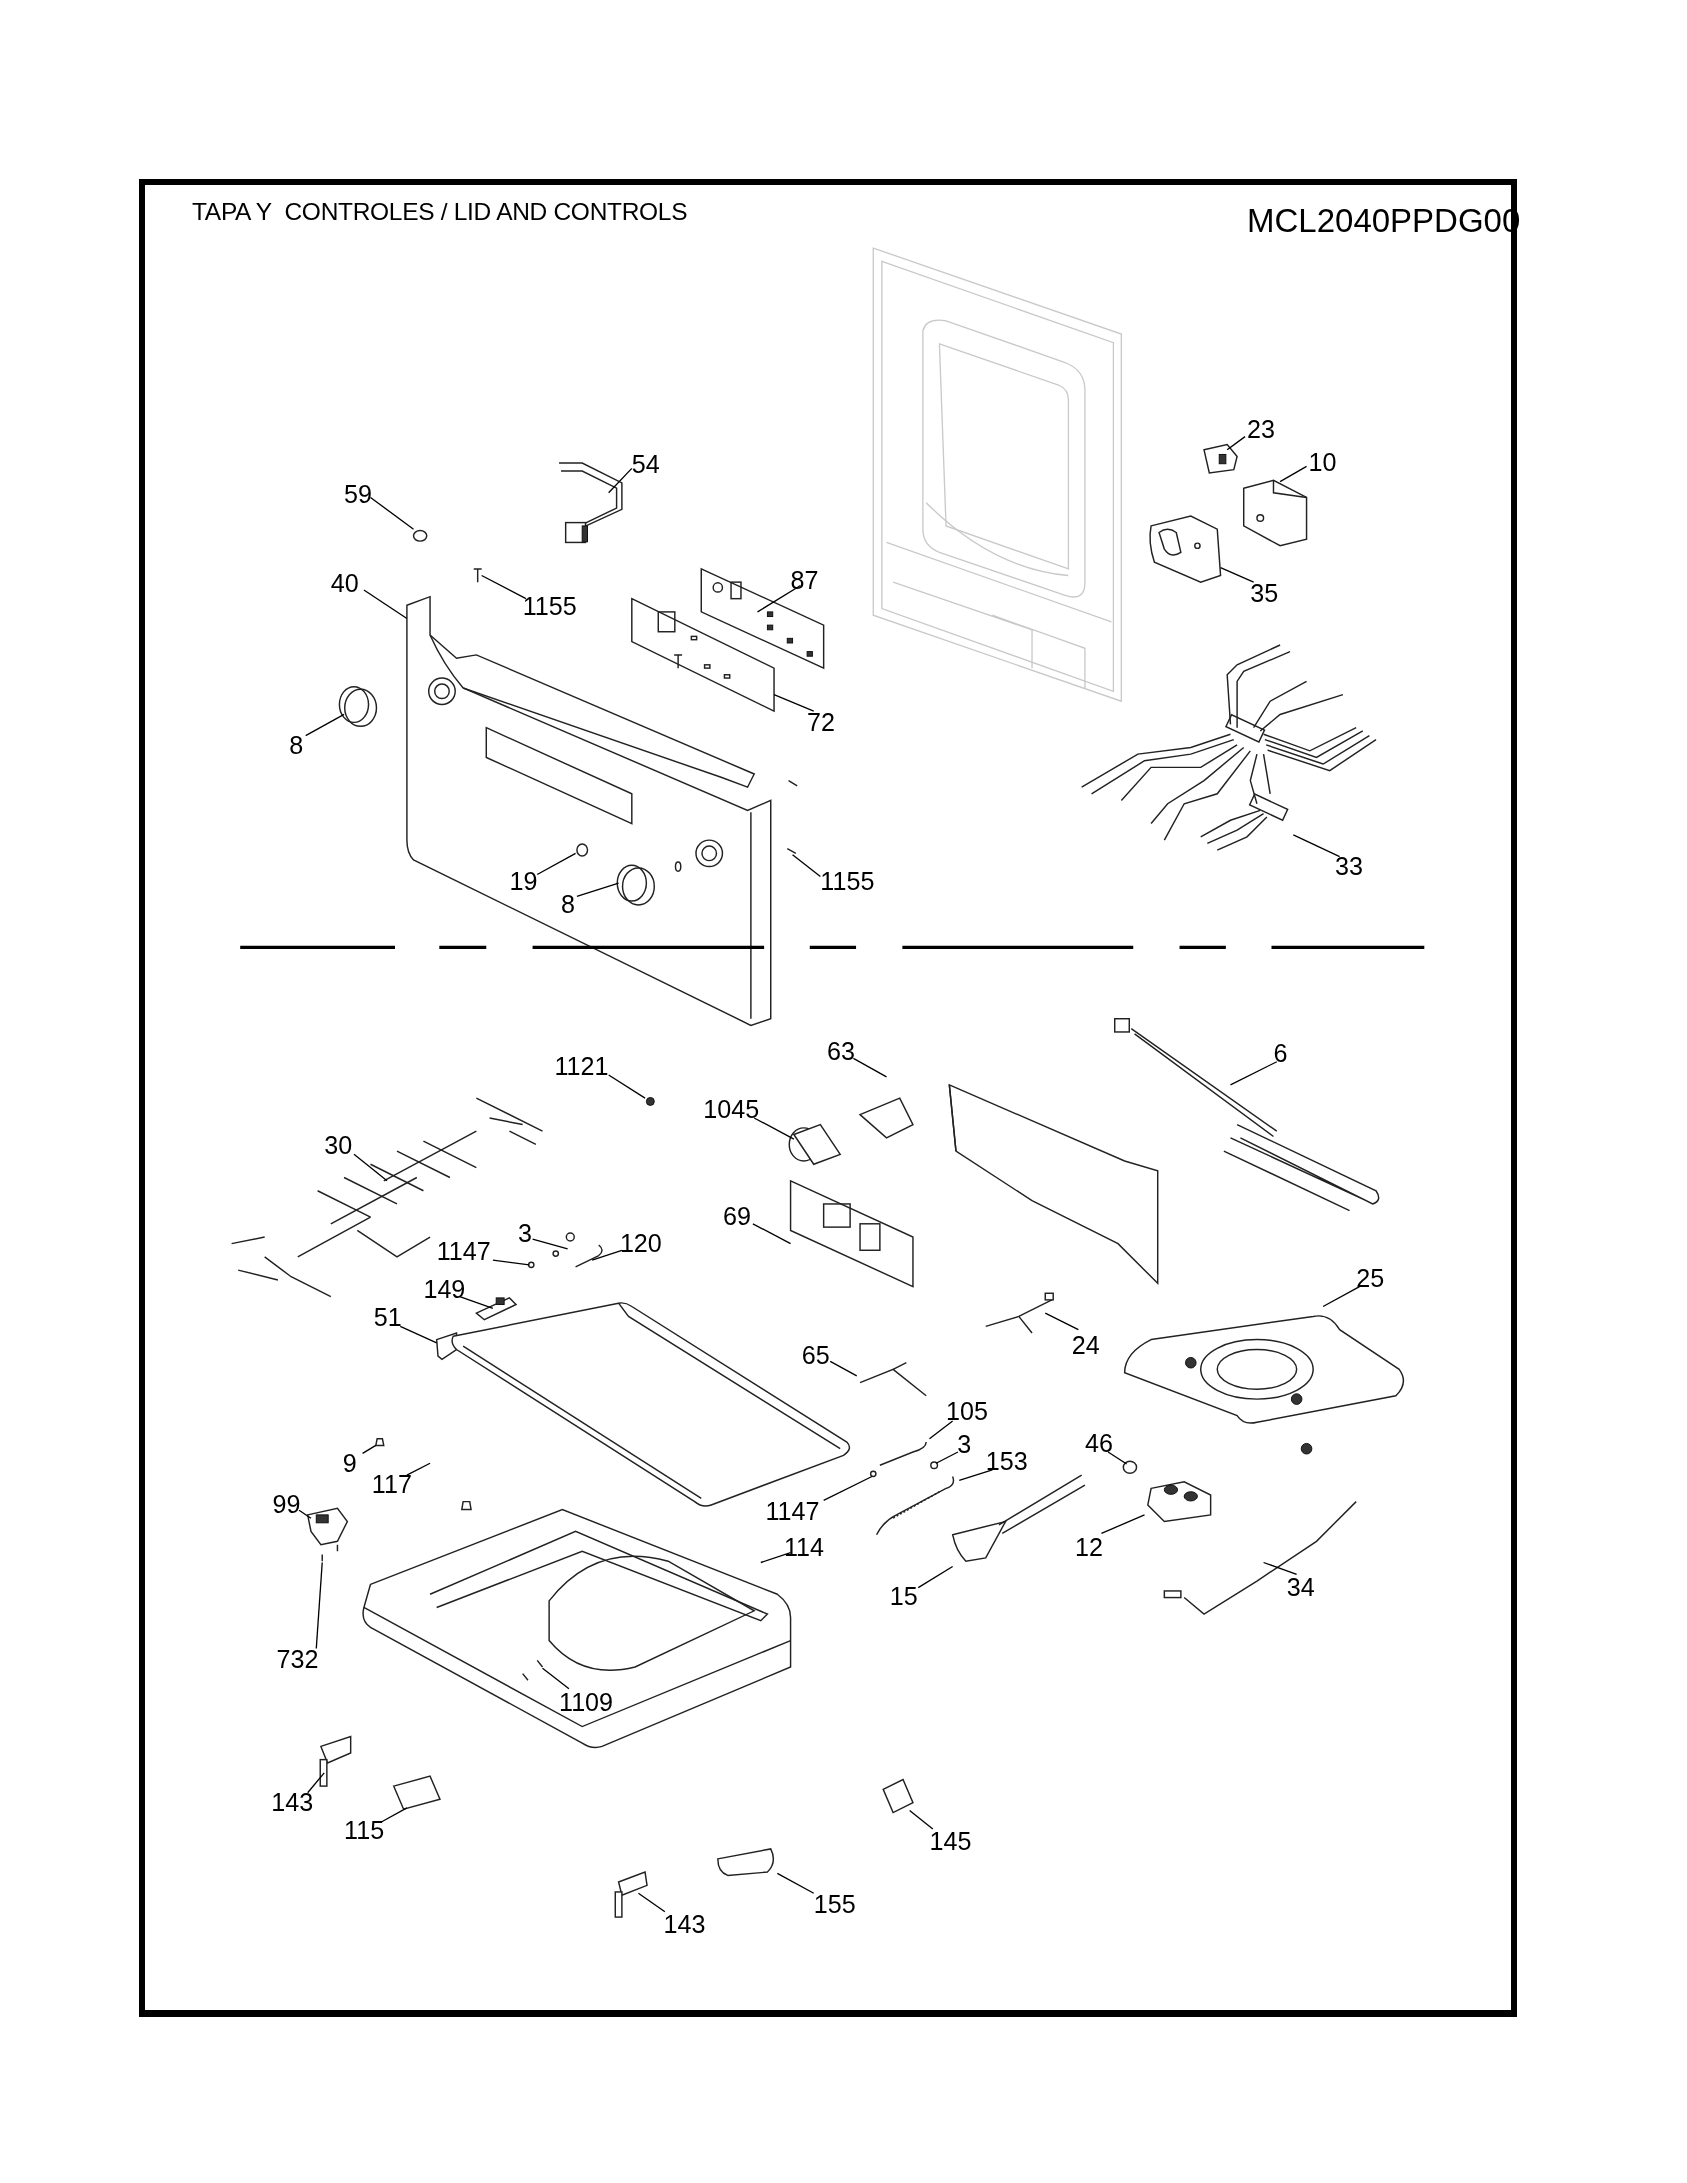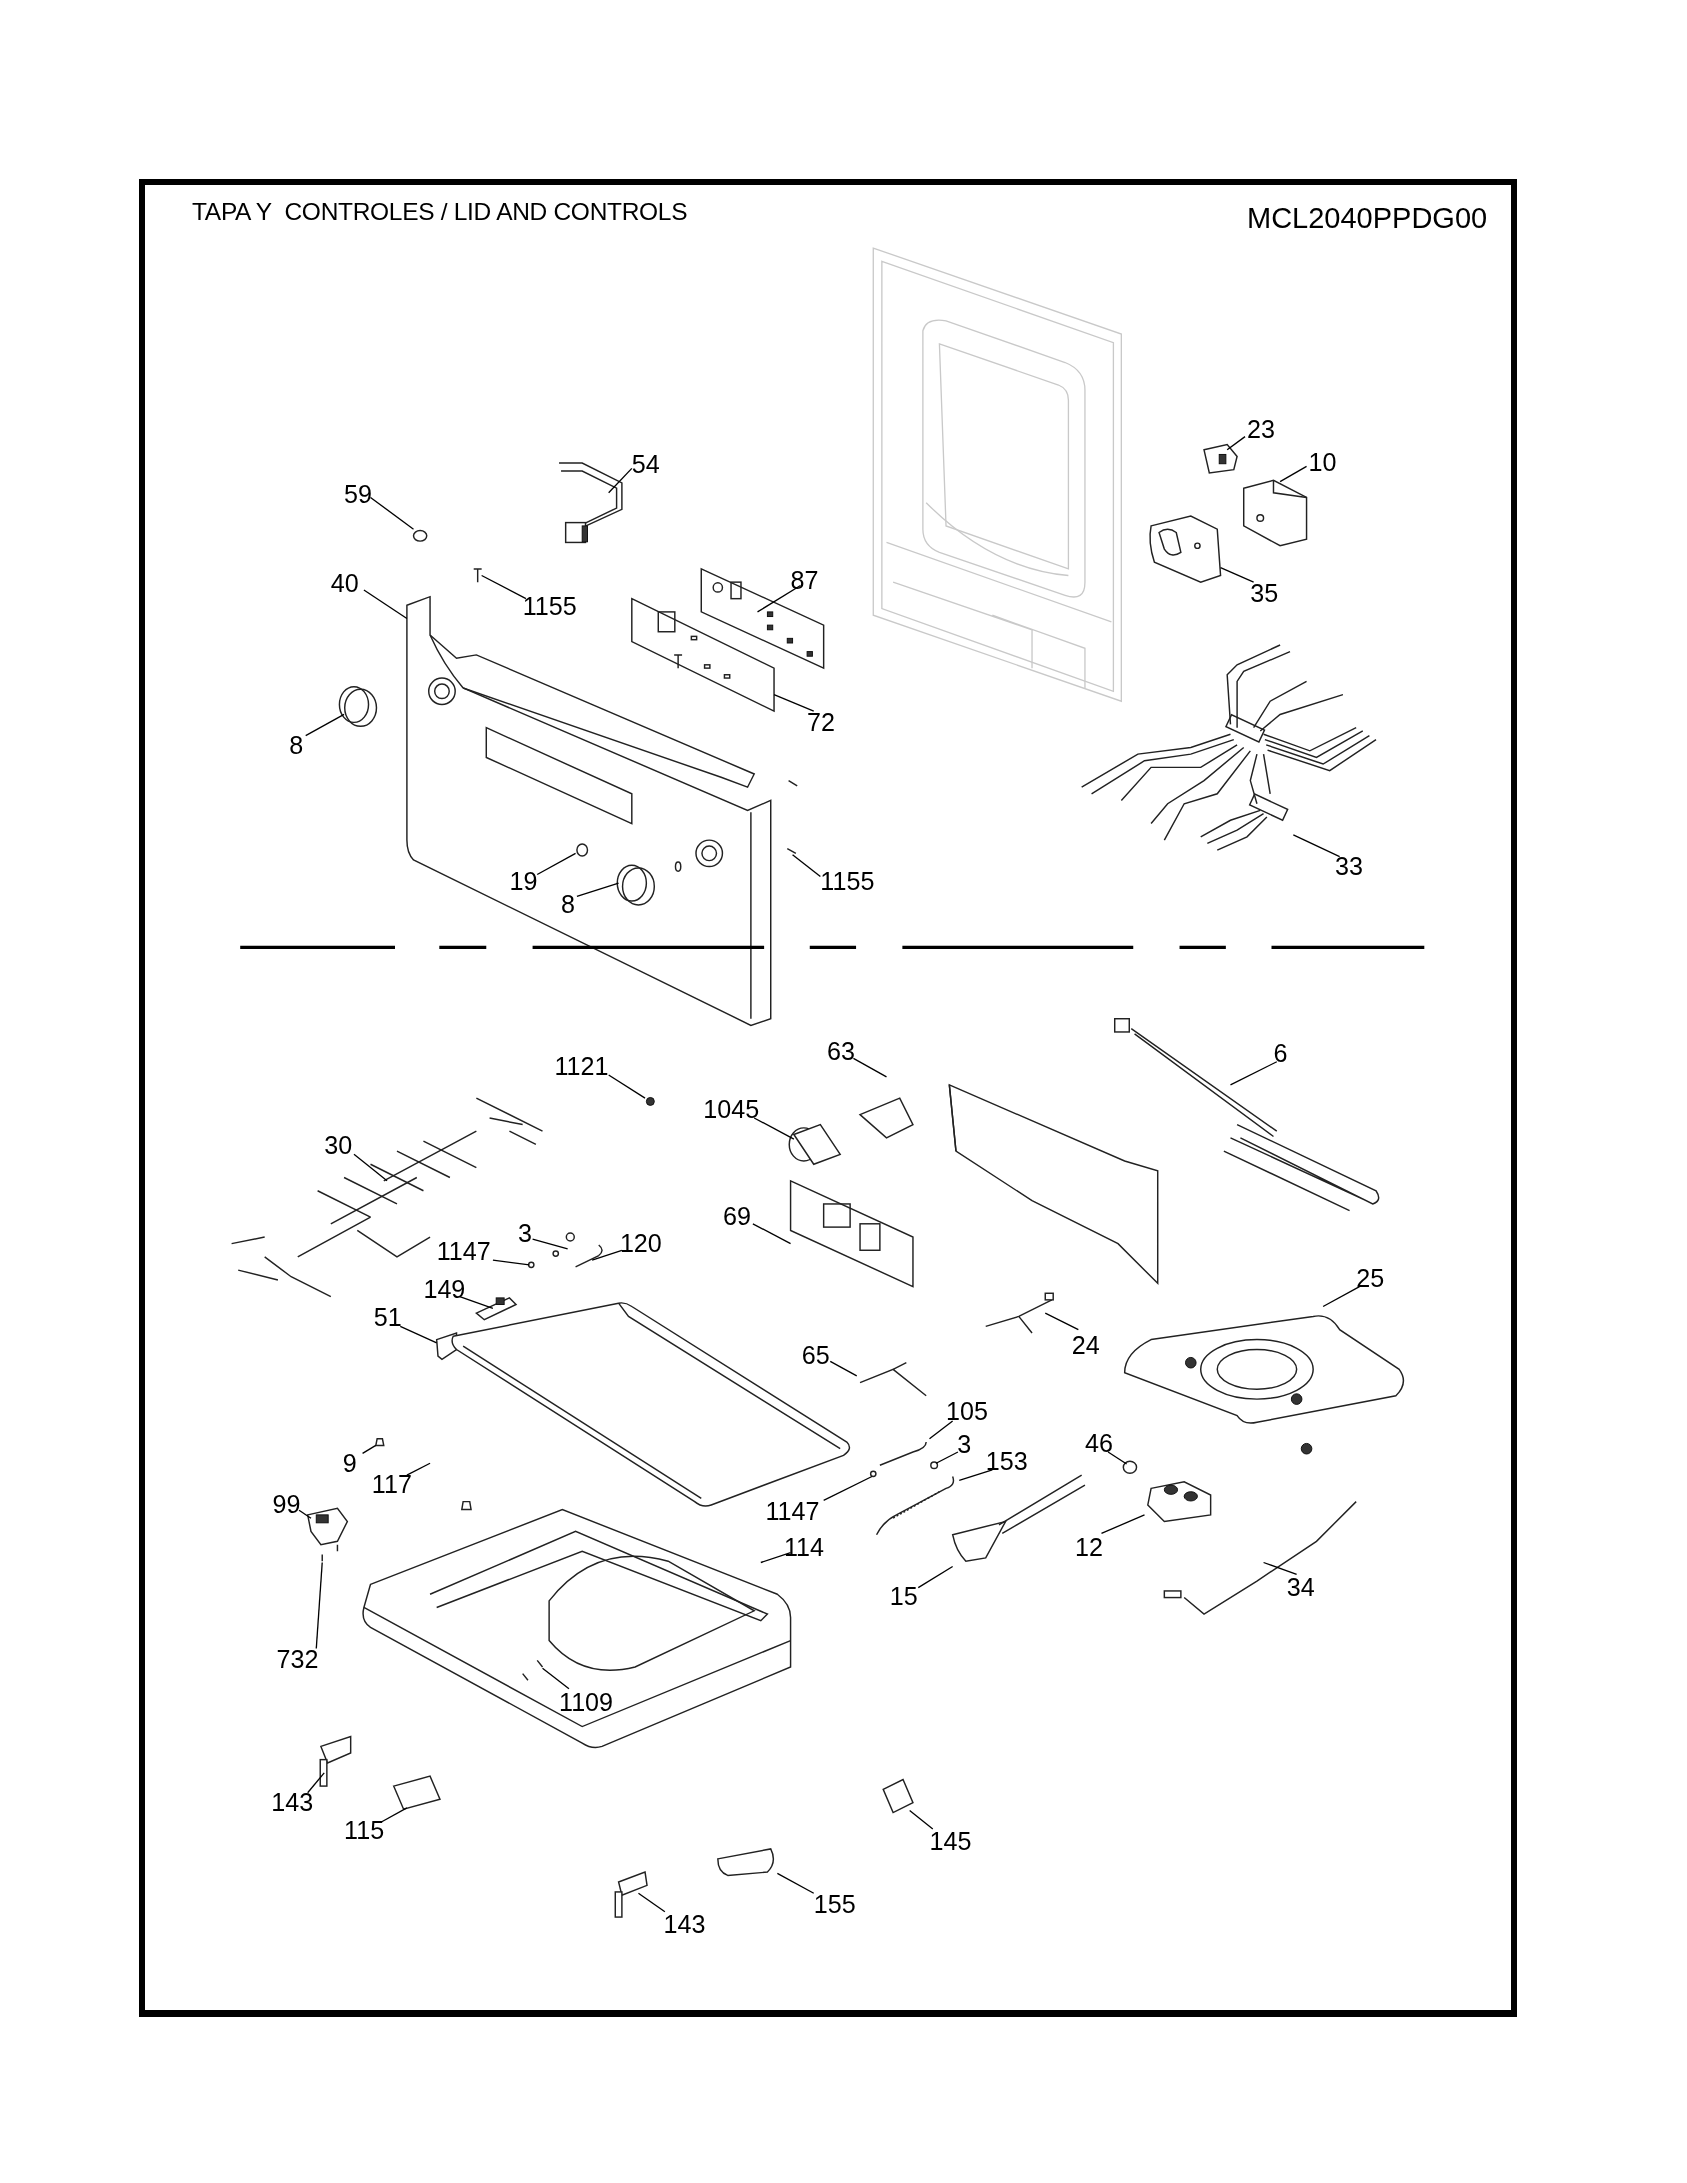--- a/index.html
+++ b/index.html
@@ -1,21 +1,21 @@
 <!DOCTYPE html>
 <html style="font-size:10.6px"><head>
 <meta charset="utf-8">
 <style>
   html, body { margin: 0; padding: 0; background: #ffffff; }
   body { width: 1687px; height: 2183px; position: relative; overflow: hidden;
          font-family: "Liberation Sans", sans-serif; color: #000; }
   .frame { position: absolute; left: 139px; top: 179px; width: 1366px; height: 1825px;
            border: 6px solid #000; border-top-width: 6.6px; border-bottom-width: 7.3px; box-sizing: content-box; }
   .title { position: absolute; left: 153px; top: 198px; font-size: 24.5px; letter-spacing: -0.3px; white-space: pre; margin-left: 39px; }
-  .model { position: absolute; left: 1247px; top: 202px; font-size: 29px; }
+  .model { position: absolute; left: 1247px; top: 202px; font-size: 33px; }
   svg.drawing { position: absolute; left: 0; top: 0; width: 1687px; height: 2183px; }
   .callout-label { font-family: "Liberation Sans", sans-serif; font-size: 38px; fill: #000; }
   .leader { stroke: #000; stroke-width: 2; }
   .part { fill: none; stroke: #222; stroke-width: 2.2; }
   .part-faint { fill: none; stroke: #c9c9c9; stroke-width: 2; }
   .part-fill { fill: #fff; stroke: #222; stroke-width: 2.2; }
   .dark { fill: #333; stroke: #111; stroke-width: 1.5; }
   .sep { stroke: #000; stroke-width: 5; }
 </style>
 </head>

